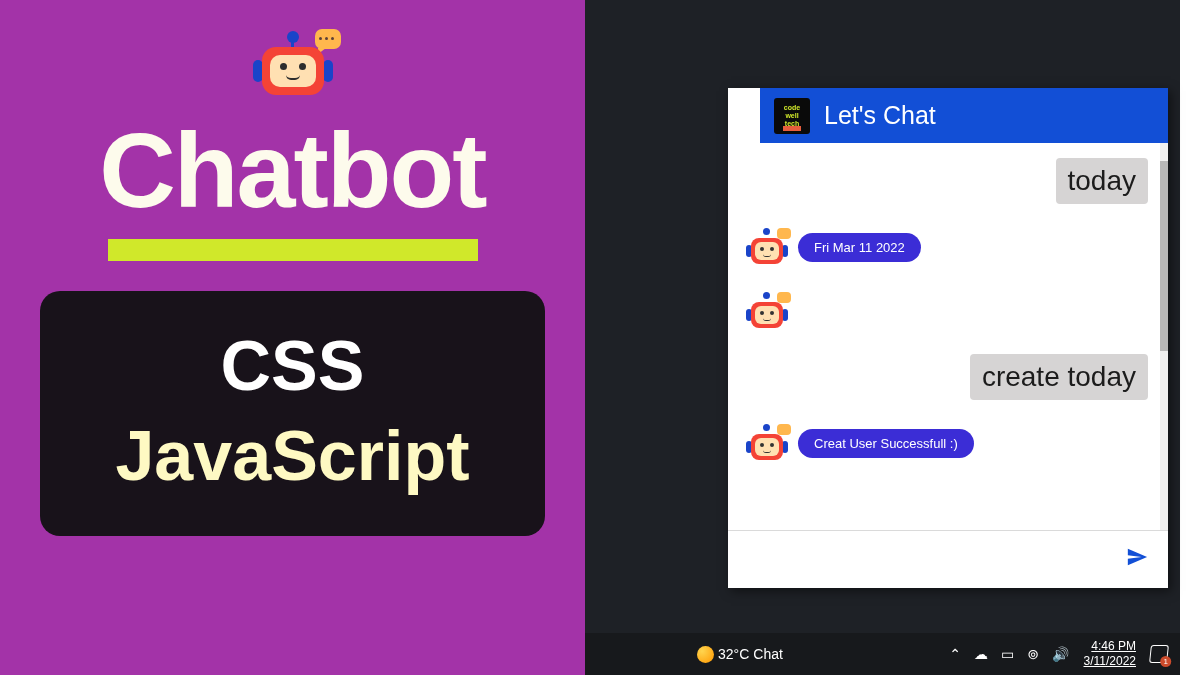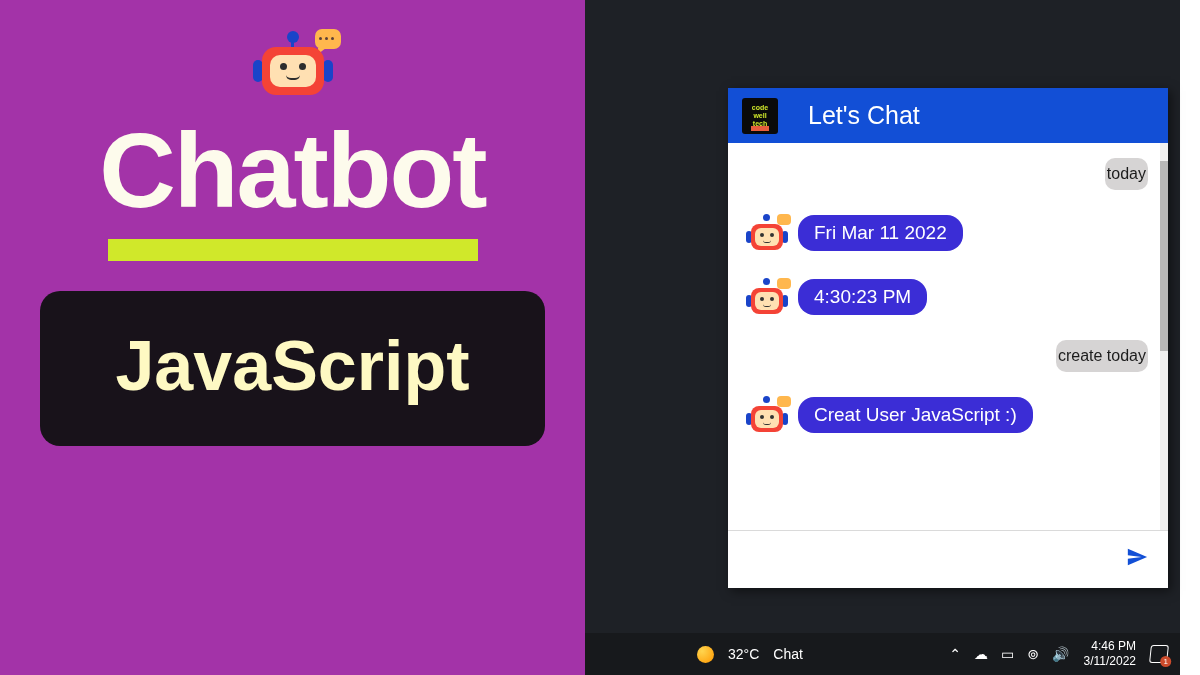--- a/index.html
+++ b/index.html
@@ -188,21 +188,22 @@
   box-shadow: 3px 3px 10px rgba(0,0,0,0.5);
   display: flex;
   flex-direction: column;
 }
 .chat-header {
   height: 55px;
   background: #124fd6;
   display: flex;
   align-items: center;
   padding: 0 14px;
-  gap: 30px;
+  gap: 14px;
+  margin-left: 32px;
 }
 .brand-icon {
   width: 36px;
   height: 36px;
   background: #0a0a0a;
   border-radius: 3px;
   display: flex;
   flex-direction: column;
   align-items: center;
   justify-content: center;
@@ -313,30 +314,30 @@
   position: absolute;
   right: -3px; top: 2px;
   width: 14px; height: 11px;
   background: #ffb74d;
   border-radius: 4px;
 }
 
 .user-bubble {
   background: #d6d4d4;
   color: #1c1c1c;
-  padding: 7px 2px;
-  border-radius: 10px;
-  font-size: 16px;
+  padding: 7px 12px;
+  border-radius: 4px;
+  font-size: 28px;
 }
 .bot-bubble-msg {
   background: #3b2dd6;
   color: #ffffff;
   padding: 7px 16px;
   border-radius: 16px;
-  font-size: 19px;
+  font-size: 13px;
 }
 
 .chat-footer {
   height: 58px;
   border-top: 1px solid #dadada;
   display: flex;
   align-items: center;
   justify-content: flex-end;
   padding: 0 20px;
 }
@@ -357,21 +358,21 @@
   display: flex;
   align-items: center;
   justify-content: flex-end;
   padding: 0 12px;
   gap: 14px;
   color: #ffffff;
 }
 .taskbar-left {
   display: flex;
   align-items: center;
-  gap: 14px;
+  gap: 4px;
   margin-right: auto;
   margin-left: 100px;
 }
 .weather-icon {
   width: 17px; height: 17px;
   background: radial-gradient(circle at 30% 30%, #ffd54f, #ff9800);
   border-radius: 50%;
 }
 .weather-text {
   font-size: 14px;
@@ -386,20 +387,21 @@
 .tray-icon {
   color: #ffffff;
   font-size: 14px;
 }
 .clock {
   display: flex;
   flex-direction: column;
   align-items: flex-end;
   font-size: 12px;
   line-height: 15px;
+  text-decoration: underline;
 }
 .notif {
   width: 18px; height: 18px;
   border: 1.5px solid #ffffff;
   border-radius: 3px;
   position: relative;
   transform: skewX(-6deg);
 }
 .notif-badge {
   position: absolute;
@@ -436,20 +438,21 @@
         <div class="bot-face">
           <div class="bot-eye l"></div>
           <div class="bot-eye r"></div>
           <div class="bot-mouth"></div>
         </div>
       </div>
     </div>
     <div class="promo-title">Chatbot</div>
     <div class="underline"></div>
     <div class="black-box">
+      <div class="css-label">CSS</div>
       <div class="js-label">JavaScript</div>
     </div>
   </div>
 </div>
 
 <div class="right-panel">
 
   <div class="chat-widget">
     <div class="chat-header">
       <div class="brand-icon">
@@ -494,42 +497,41 @@
           <div class="aear l"></div>
             <div class="aear r"></div>
           <div class="ah">
               <div class="af">
                 <div class="ae l"></div>
                 <div class="ae r"></div>
                 <div class="am"></div>
               </div>
             </div>
         </div>
-        <div class="bot-bubble-msg">4:30:23 PM</div>
       </div>
 
       <div class="msg-row right">
         <div class="user-bubble">create today</div>
       </div>
 
       <div class="msg-row left">
         <div class="bot-avatar">
           <div class="aant"></div>
             <div class="abub"></div>
           <div class="aear l"></div>
             <div class="aear r"></div>
           <div class="ah">
               <div class="af">
                 <div class="ae l"></div>
                 <div class="ae r"></div>
                 <div class="am"></div>
               </div>
             </div>
         </div>
-        <div class="bot-bubble-msg">Creat User JavaScript :)</div>
+        <div class="bot-bubble-msg">Creat User Successfull :)</div>
       </div>
     </div>
 
     <div class="chat-footer">
       <div class="send-icon">
         <svg width="22" height="22" viewBox="0 0 24 24" fill="#124fd6">
             <path d="M2 21l21-9L2 3v7l15 2-15 2v7z"></path>
           </svg>
       </div>
     </div>

